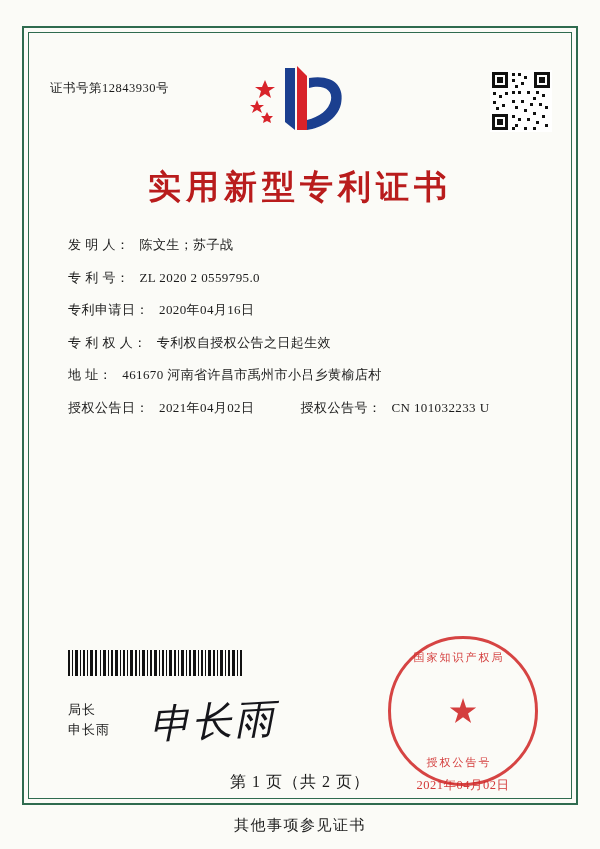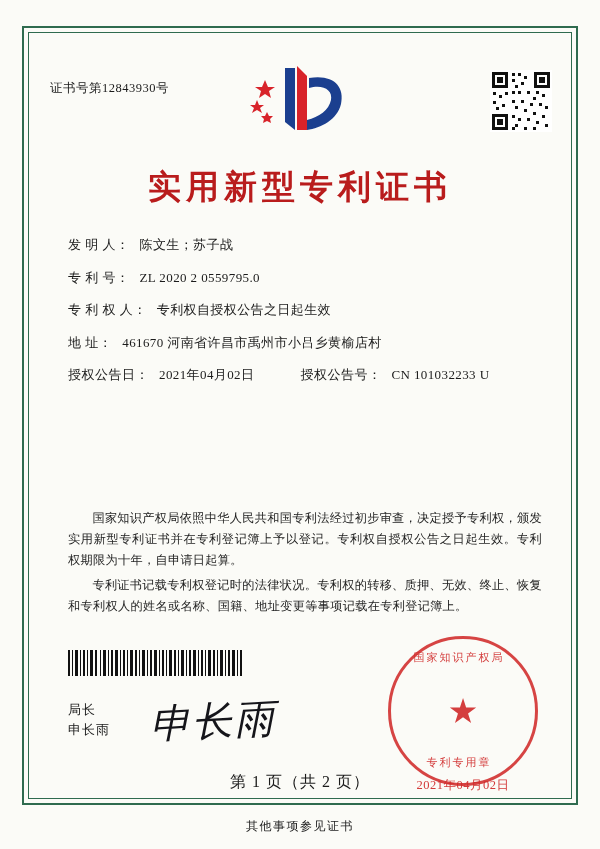--- a/index.html
+++ b/index.html
@@ -227,21 +227,21 @@
     text-align: center;
     font-size: 16px;
     letter-spacing: 1px;
   }
   .footer-note {
     position: absolute;
     left: 0;
     right: 0;
     bottom: 14px;
     text-align: center;
-    font-size: 12px;
+    font-size: 15px;
     letter-spacing: 1.5px;
     color: #222;
   }
 </style>
 </head>
 <body>
 
 <div class="page">
 
   <div class="border-outer"></div>
@@ -328,20 +328,24 @@
     <div class="field-row">
       <span class="field-label">发  明  人：</span>
       <span class="field-value">陈文生；苏子战</span>
     </div>
 
     <div class="field-row">
       <span class="field-label">专  利  号：</span>
       <span class="field-value">ZL 2020 2 0559795.0</span>
     </div>
 
+    <div class="field-row">
+      <span class="field-label">专利申请日：</span>
+      <span class="field-value">2020年04月16日</span>
+    </div>
 
     <div class="field-row">
       <span class="field-label">专  利  权  人：</span>
       <span class="field-value">专利权自授权公告之日起生效</span>
     </div>
 
     <div class="field-row">
       <span class="field-label">地         址：</span>
       <span class="field-value">461670  河南省许昌市禹州市小吕乡黄榆店村</span>
     </div>
@@ -350,24 +354,20 @@
       <span class="field-label">授权公告日：</span>
       <span class="field-value">2021年04月02日</span>
       <span class="dual-second">
         <span class="field-label">授权公告号：</span>
         <span class="field-value">CN 101032233 U</span>
       </span>
     </div>
 
   </div>
 
-  <div class="body-text">
-    <p>国家知识产权局依照中华人民共和国专利法经过初步审查，决定授予专利权，颁发实用新型专利证书并在专利登记簿上予以登记。专利权自授权公告之日起生效。专利权期限为十年，自申请日起算。</p>
-    <p>专利证书记载专利权登记时的法律状况。专利权的转移、质押、无效、终止、恢复和专利权人的姓名或名称、国籍、地址变更等事项记载在专利登记簿上。</p>
-  </div>
 
   <div class="barcode">
     <svg viewBox="0 0 176 26" width="176" height="26" aria-hidden="true">
       <g fill="#111">
         <rect x="0" y="0" width="2" height="26"></rect>
           <rect x="4" y="0" width="1" height="26"></rect>
         <rect x="7" y="0" width="3" height="26"></rect>
           <rect x="12" y="0" width="1" height="26"></rect>
         <rect x="15" y="0" width="2" height="26"></rect>
           <rect x="19" y="0" width="1" height="26"></rect>
@@ -417,20 +417,20 @@
   <div class="signature-block">
     <div>局长</div>
     <div>申长雨</div>
   </div>
   <div class="sign-script">申长雨</div>
 
   <div class="seal">
     <div class="seal-ring"></div>
     <div class="seal-text-top">国家知识产权局</div>
     <div class="seal-star">★</div>
-    <div class="seal-text-bottom">专利专用章</div>
+    <div class="seal-text-bottom">授权公告号</div>
     <div class="seal-date">2021年04月02日</div>
   </div>
 
   <div class="page-num">第 1 页（共 2 页）</div>
   <div class="footer-note">其他事项参见证书</div>
 
 </div>
 
 </body></html>

